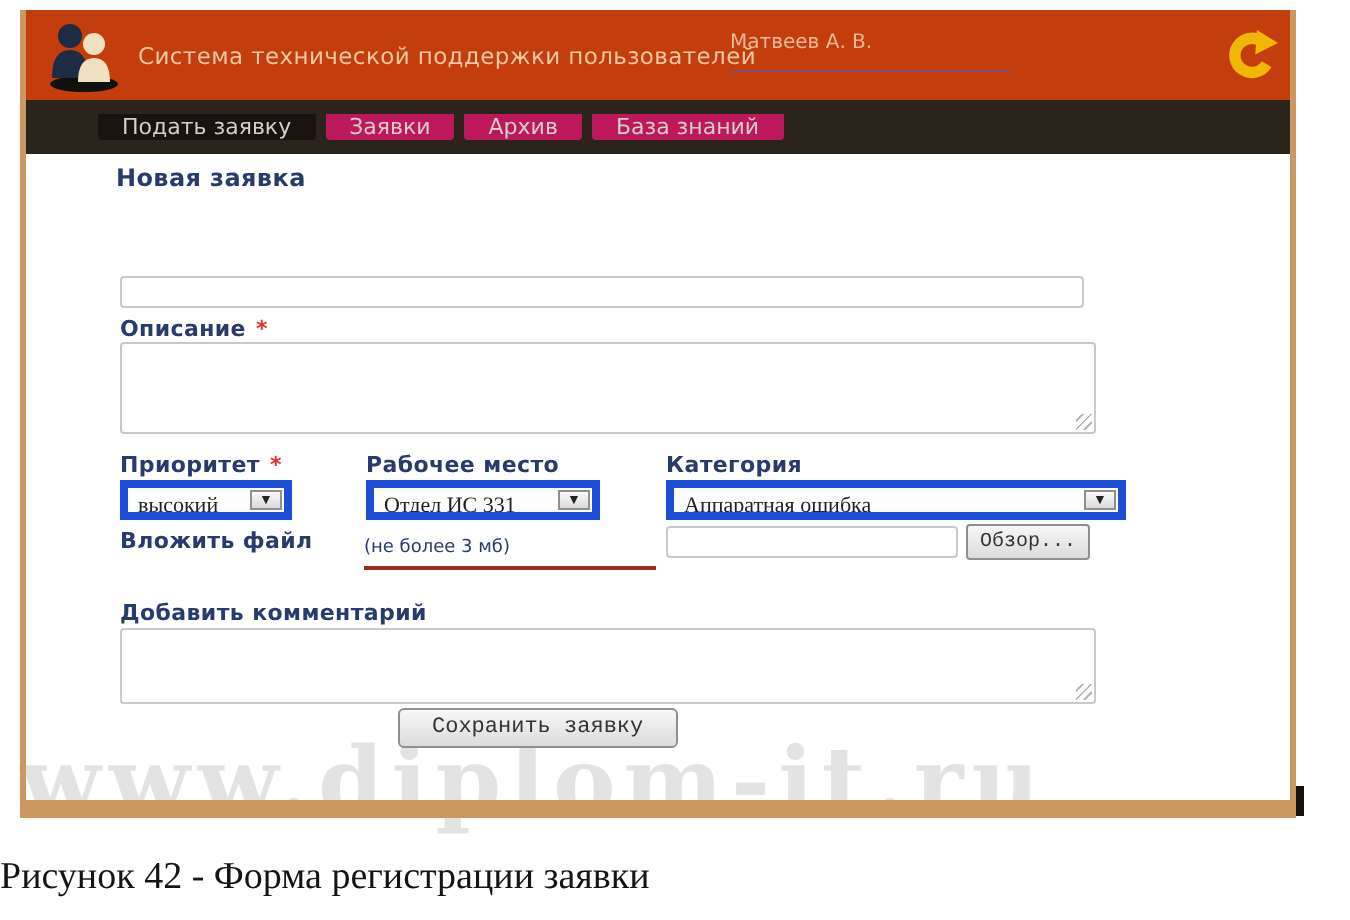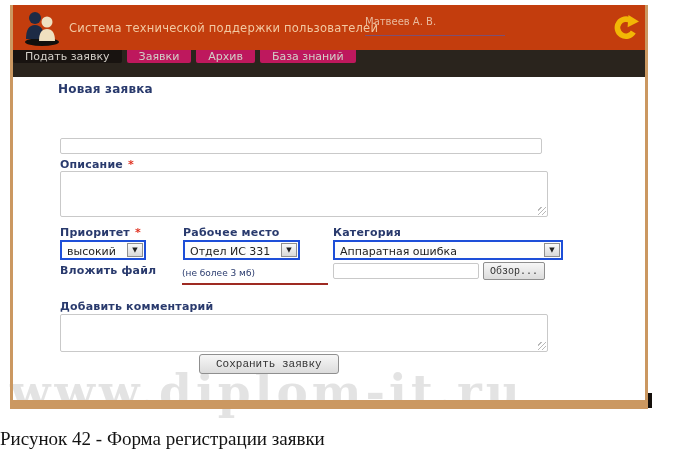--- a/index.html
+++ b/index.html
@@ -17,38 +17,38 @@
   
   .header { position:absolute; left:13px; top:5px; width:632px; height:45px; background:#c33d0d; z-index:4; }
   .logo { position:absolute; left:8px; top:4px; width:42px; height:38px; }
   .app-title { position:absolute; left:56px; top:16px; font-size:11.5px; color:#f2c9a2; letter-spacing:.2px; }
   .user-link { position:absolute; left:352px; top:11px; width:140px; font-size:10px; color:#e9b99c;
                border-bottom:1px solid #7d4f71; padding-bottom:8px; cursor:pointer; }
   .exit-btn { position:absolute; left:600px; top:10px; width:26px; height:26px; cursor:pointer; }
 
   
   .nav { position:absolute; left:13px; top:50px; width:632px; height:27px; background:#2a241d; z-index:4;
-         display:flex; align-items:flex-start; }
+         display:flex; align-items:center;padding-left:36px; }
   .tab { background:#be185d; color:#d3cfc8; font-size:11px; display:flex; align-items:center; justify-content:center;
          padding:0 12px; margin-right:5px; cursor:pointer; border-radius:0 0 2px 2px; }
   .tab.active { background:#181310; }
 
   
   .el { position:absolute; z-index:4; }
   .h-new { left:58px; top:82px; font-size:12px; color:#293a6d; font-weight:bold; letter-spacing:.2px; }
   .lbl { font-size:11px; color:#293a6d; font-weight:bold; letter-spacing:.2px; }
   .req { color:#e03322; font-weight:bold; margin-left:5px; font-size:11px; }
   input.txt { border:1px solid #c9c9c9; border-radius:2px; background:#fff; font-size:11px; padding:1px 4px;
               font-family:"DejaVu Sans",sans-serif; }
   textarea.ta { border:1px solid #c9c9c9; border-radius:2px; background:#fff; resize:none; font-size:11px;
                 font-family:"DejaVu Sans",sans-serif; }
   .grip { position:absolute; z-index:5; width:8px; height:8px;
           background:repeating-linear-gradient(135deg, transparent 0 2px, #b9b9b9 2px 3px); cursor:nwse-resize; }
 
-  .sel { position:absolute; z-index:4; display:flex; border:2px solid #1d4ed8; background:#fdfdfd; height:20px; cursor:pointer; }
+  .sel { position:absolute; z-index:4; display:flex; border:4px solid #1d4ed8; background:#fdfdfd; height:20px; cursor:pointer;font-family:Liberation Serif, serif; }
   .sel-val { flex:1; font-size:11px; color:#222; padding:3px 4px 0 5px; white-space:nowrap; overflow:hidden; }
   .sel-btn { width:16px; margin:1px; border:1px solid #8f8f8f; background:linear-gradient(#f9f9f9,#d9d9d9);
              display:flex; align-items:center; justify-content:center; font-size:7px; color:#222; }
 
   .hint-wrap { left:182px; top:261px; width:146px; border-bottom:2px solid #9e2a22; padding-bottom:3px; }
   .hint { font-size:9px; color:#293a6d; }
 
   .btn { border:1px solid #8f8f8f; border-radius:3px; background:linear-gradient(#f7f7f7,#dcdcdc);
          font-size:11px; color:#333; font-family:Liberation Mono, monospace; cursor:pointer; }
   .browse { left:483px; top:262px; height:18px; font-size:10px; padding:0 6px; border-radius:2px; }

